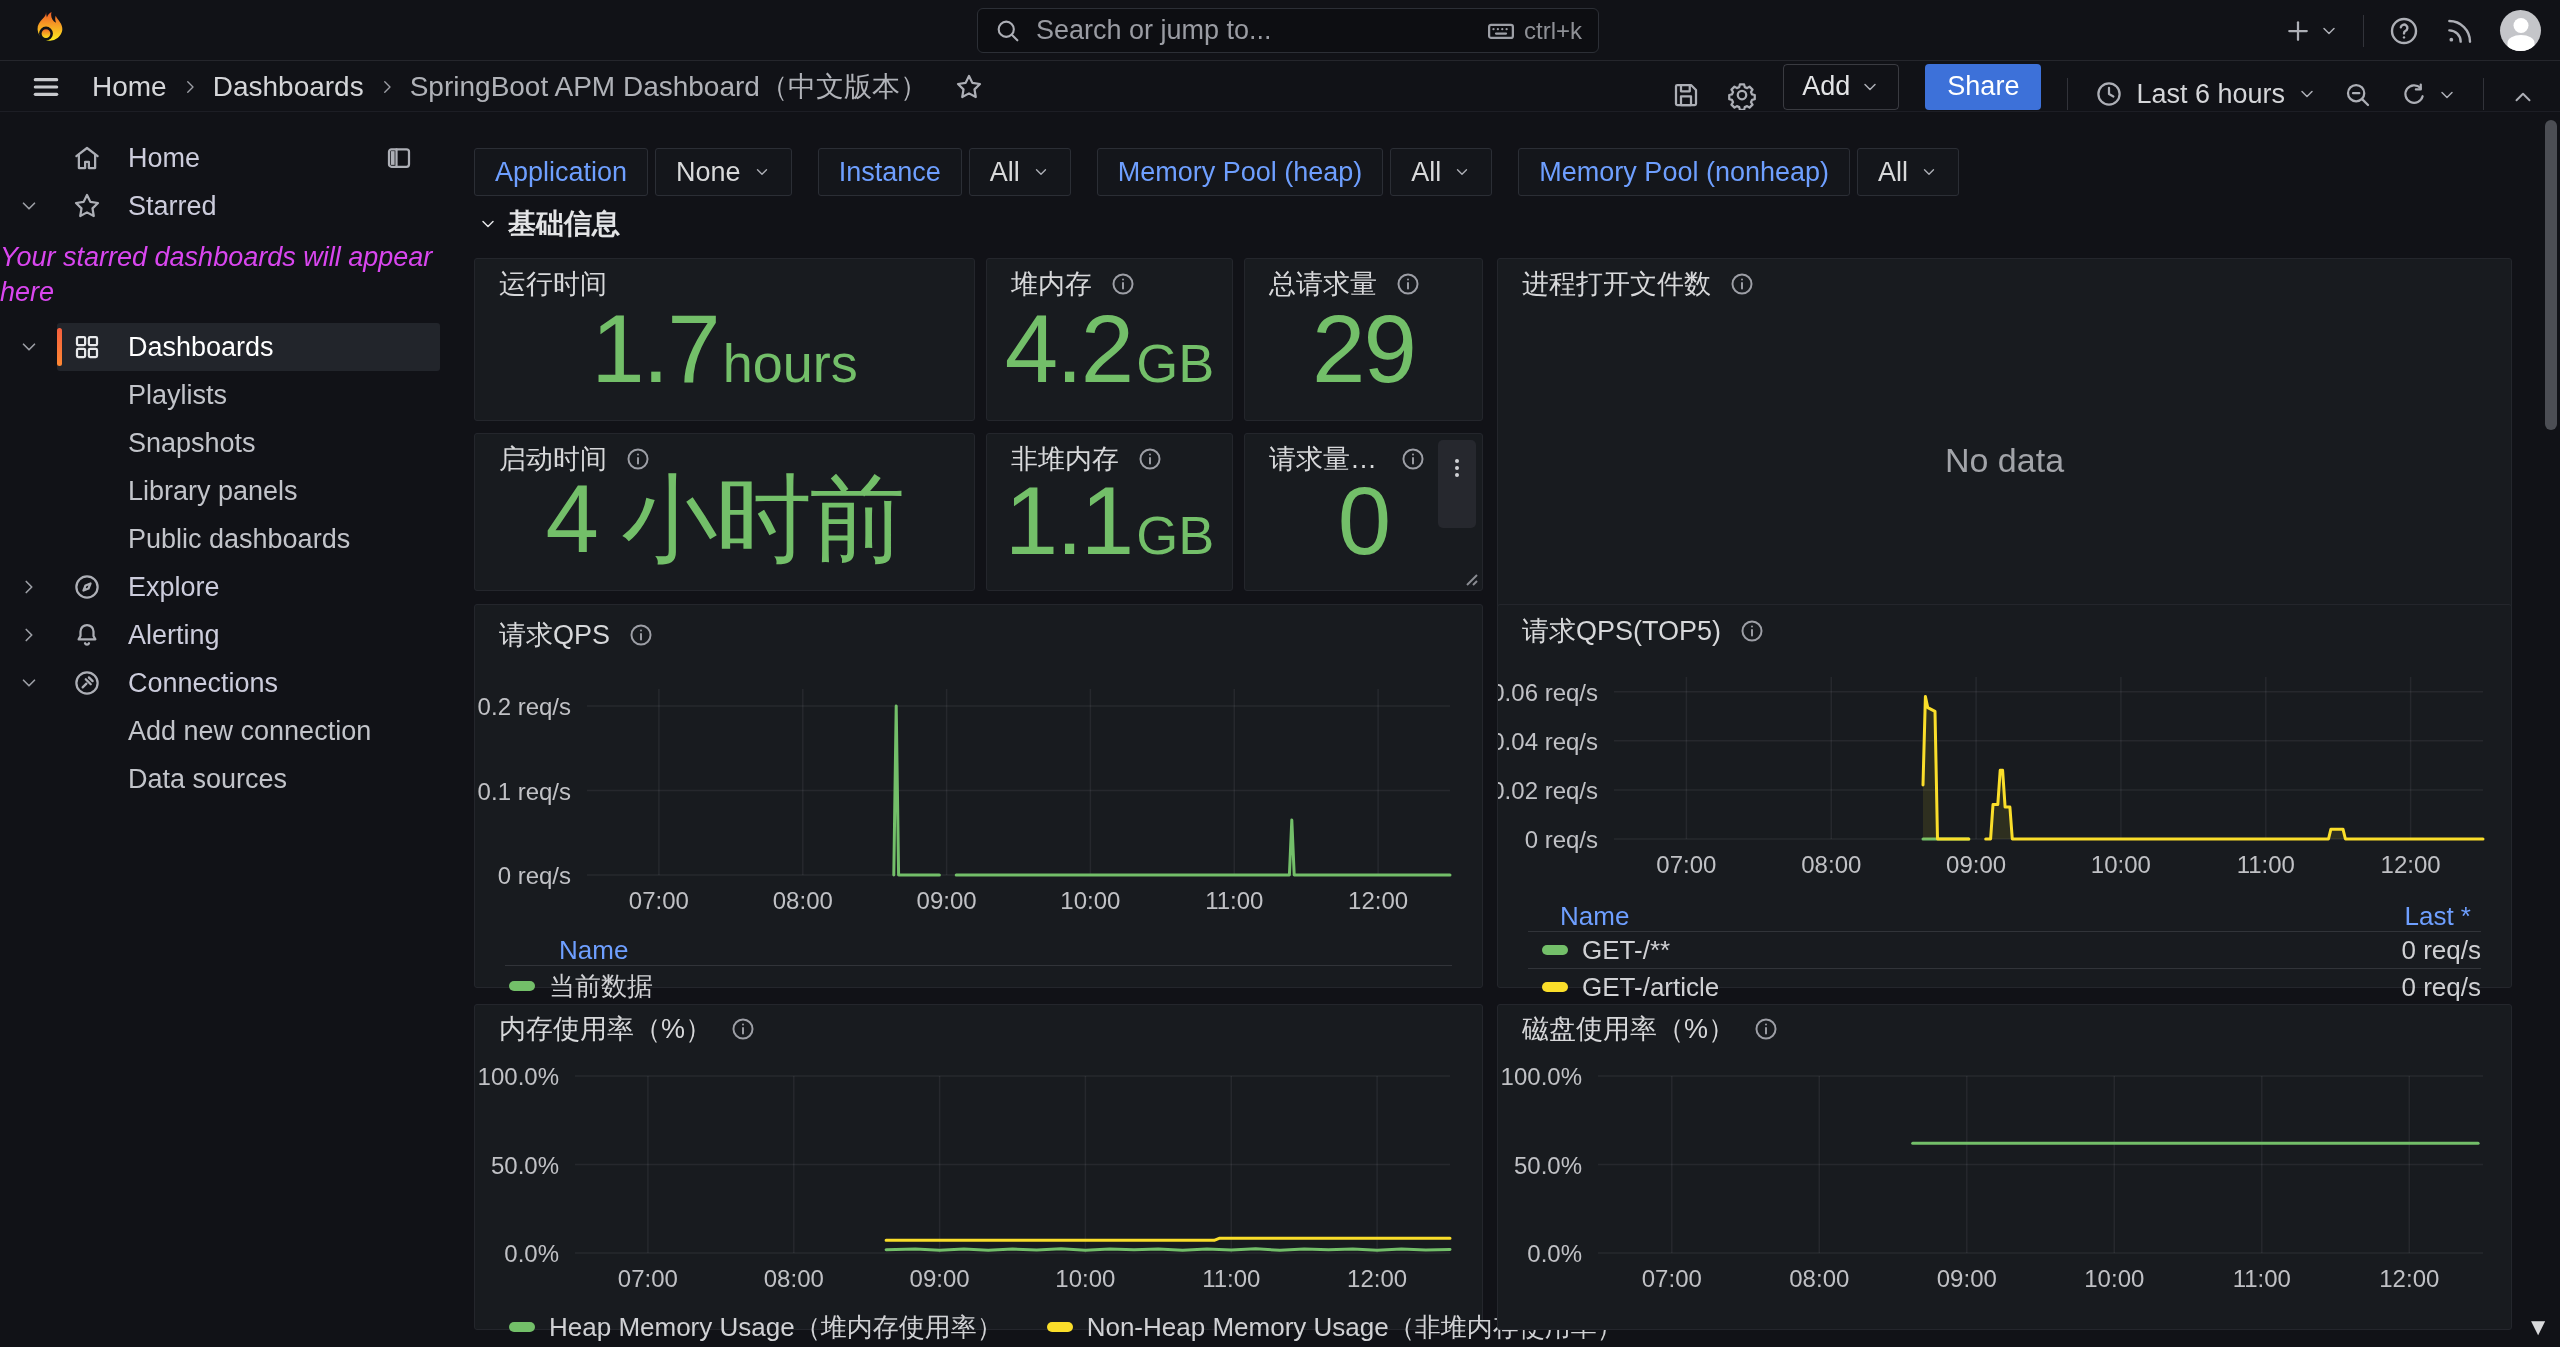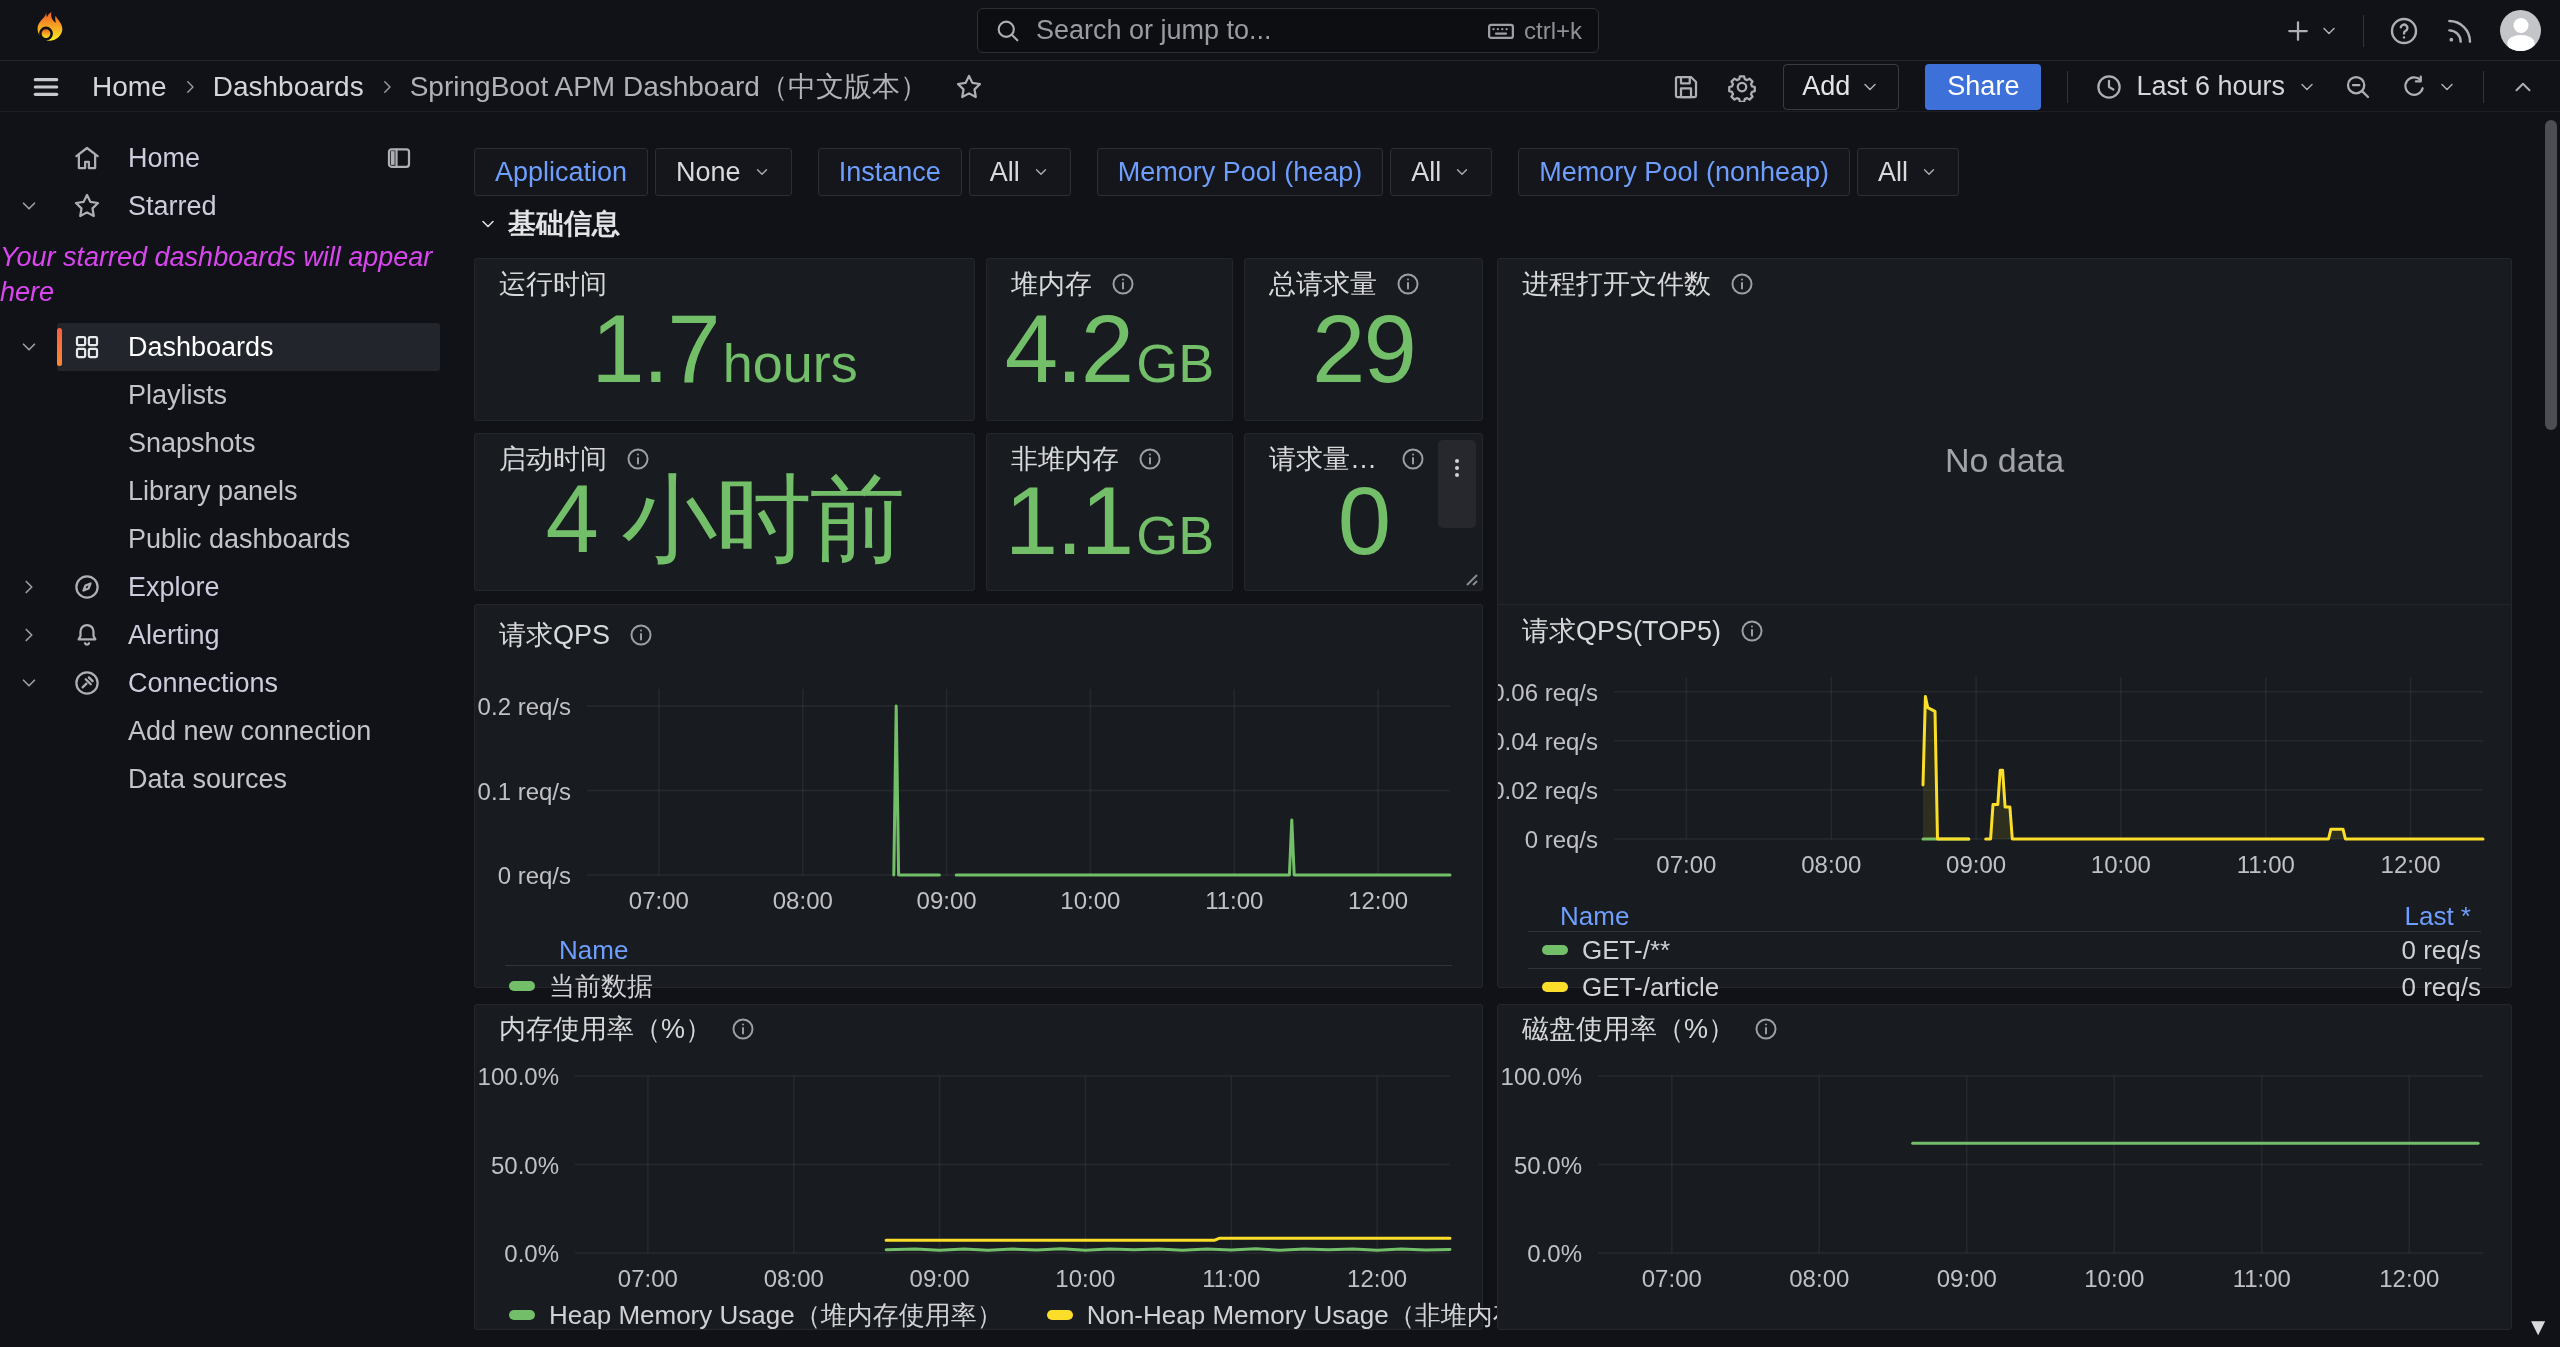--- a/index.html
+++ b/index.html
@@ -18,21 +18,21 @@
   .nav-divider{width:1px;height:32px;background:rgba(204,204,220,.18)}
   .avatar{width:41px;height:41px;border-radius:50%;background:#c4c5c9;position:relative;overflow:hidden}
   .avatar:before{content:'';position:absolute;left:50%;top:8px;transform:translateX(-50%);width:15px;height:15px;border-radius:50%;background:#fff}
   .avatar:after{content:'';position:absolute;left:50%;top:25px;transform:translateX(-50%);width:27px;height:16px;border-radius:50% 50% 0 0;background:#fff}
   
   .subnav{position:absolute;top:62px;left:0;width:2560px;height:50px;display:flex;align-items:center;border-bottom:1px solid rgba(204,204,220,.07);z-index:9;background:#111217}
   .burger{margin-left:30px;display:flex}
   .breadcrumb{display:flex;align-items:center;margin-left:30px;gap:14px;font-size:28px}
   .bc-link{color:#d5d6d9;cursor:pointer}
   .bc-current{color:#b0b2b8}
-  .sub-right{position:absolute;right:24px;display:flex;align-items:center;gap:26px}
+  .sub-right{position:absolute;right:24px;display:flex;align-items:flex-end;gap:26px}
   .btn-add{display:flex;align-items:center;gap:10px;border:1px solid rgba(204,204,220,.22);border-radius:4px;height:46px;padding:0 18px;font-size:27px;color:#e3e4e6}
   .btn-share{display:flex;align-items:center;border-radius:4px;height:46px;padding:0 22px;font-size:27px;color:#fff;background:#3d71d9;font-weight:500}
   .time-btn{display:flex;align-items:center;gap:12px;font-size:27px;color:#d5d6d9}
   
   .sidebar{position:absolute;top:112px;left:0;width:470px;bottom:0;padding-top:22px;font-size:27px}
   .s-row{display:flex;align-items:center;height:48px}
   .s-chev{width:57px;display:flex;justify-content:center;align-items:center}
   .s-hl{display:flex;align-items:center;flex:1;height:48px;margin-right:30px;border-radius:3px;padding-left:15px;position:relative}
   .s-row.active .s-hl{background:#22252b}
   .s-row.active .s-hl:before{content:'';position:absolute;left:0;top:5px;bottom:5px;width:5px;border-radius:3px;background:linear-gradient(#F55F3E,#FF8833)}
@@ -58,21 +58,21 @@
   .stat-num{font-size:96px;font-weight:500;color:#73bf69;letter-spacing:-2px}
   .stat-unit{font-size:54px;font-weight:500;color:#73bf69;margin-left:4px}
   .no-data{position:absolute;left:0;right:0;top:56%;transform:translateY(-50%);text-align:center;font-size:34px;color:#a2a4a9}
   .axis-label{font-size:24px;fill:#c0c1c5;font-family:"Liberation Sans",sans-serif}
   .legend{margin:16px 30px;font-size:26px;color:#d0d1d4}
   .lg-head{display:flex;justify-content:space-between;align-items:center;height:30px;color:#6e9fff;font-weight:500}
   .lg-sep{border-top:1px solid rgba(204,204,220,.14)}
   .lg-row{display:flex;align-items:center;height:40px;gap:14px}
   .lg-last{margin-left:auto;color:#d0d1d4}
   .swatch{width:26px;height:10px;border-radius:5px;display:inline-block;flex:none}
-  .legend-inline{display:flex;gap:44px;align-items:center;height:36px;margin:0 30px;padding-left:4px;font-size:26px;color:#d0d1d4}
+  .legend-inline{display:flex;gap:44px;align-items:center;height:36px;margin:12px 30px;padding-left:4px;font-size:26px;color:#d0d1d4}
   .lg-item{display:flex;align-items:center;gap:14px;white-space:nowrap}
   .kebab-strip{position:absolute;top:6px;right:6px;width:38px;height:88px;background:#26282e;border-radius:5px;display:flex;justify-content:center;padding-top:16px}
   .resize-handle{position:absolute;right:3px;bottom:3px}
   .scroll-thumb{position:absolute;right:3px;top:120px;width:12px;height:310px;background:#4c4e54;border-radius:6px}
   .scroll-arrow{position:absolute;right:10px;bottom:6px;color:#d8d9db;font-size:24px}
 </style>
 </head>
 <body>
 
 <div id="app">

